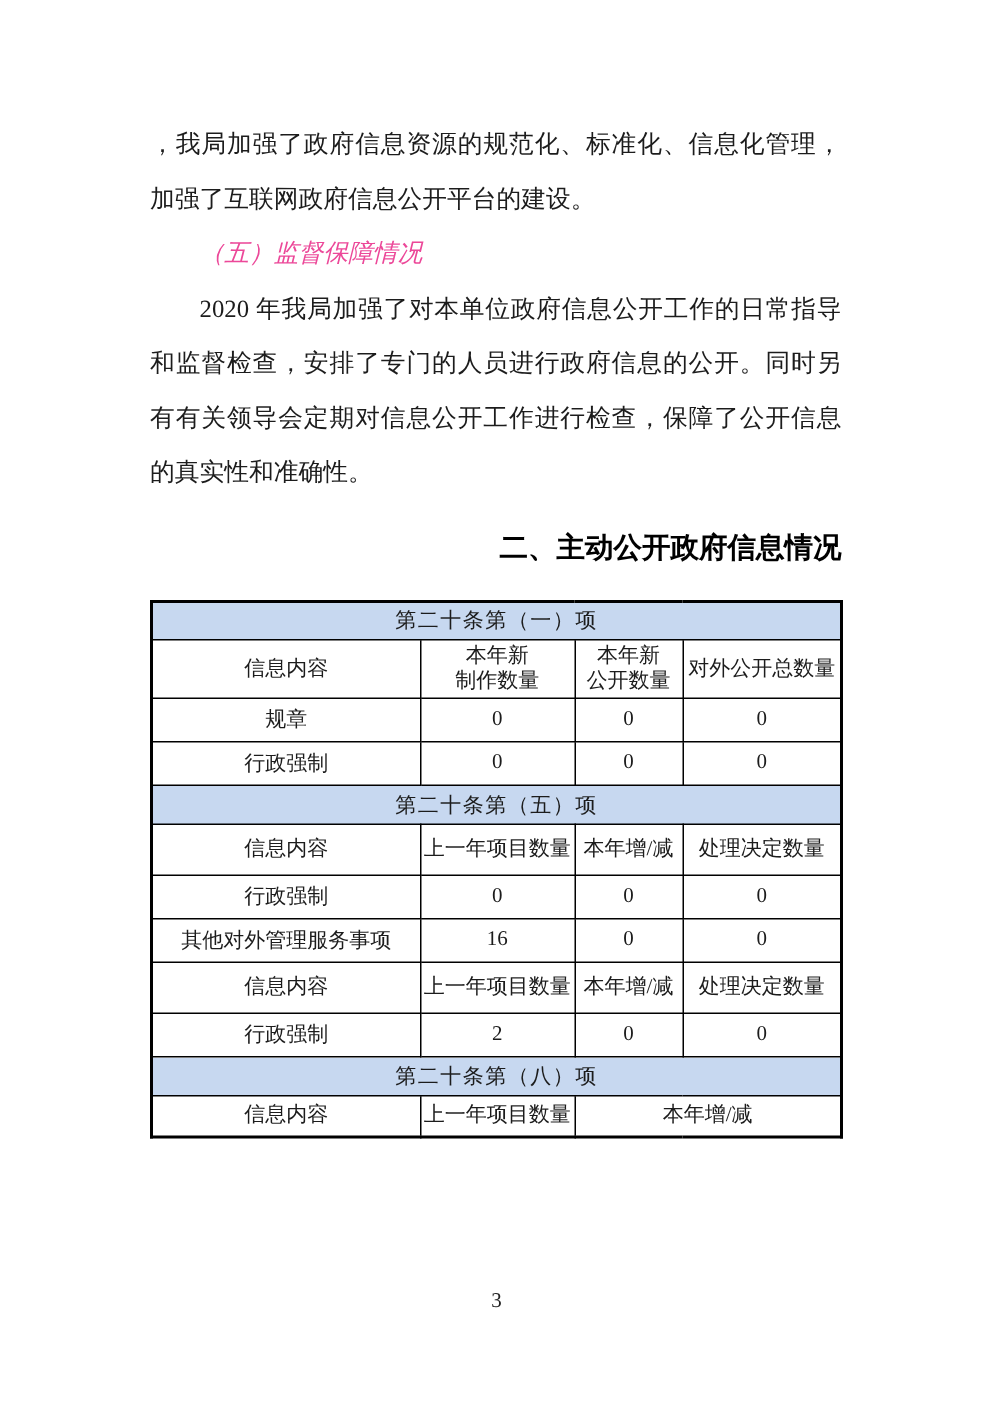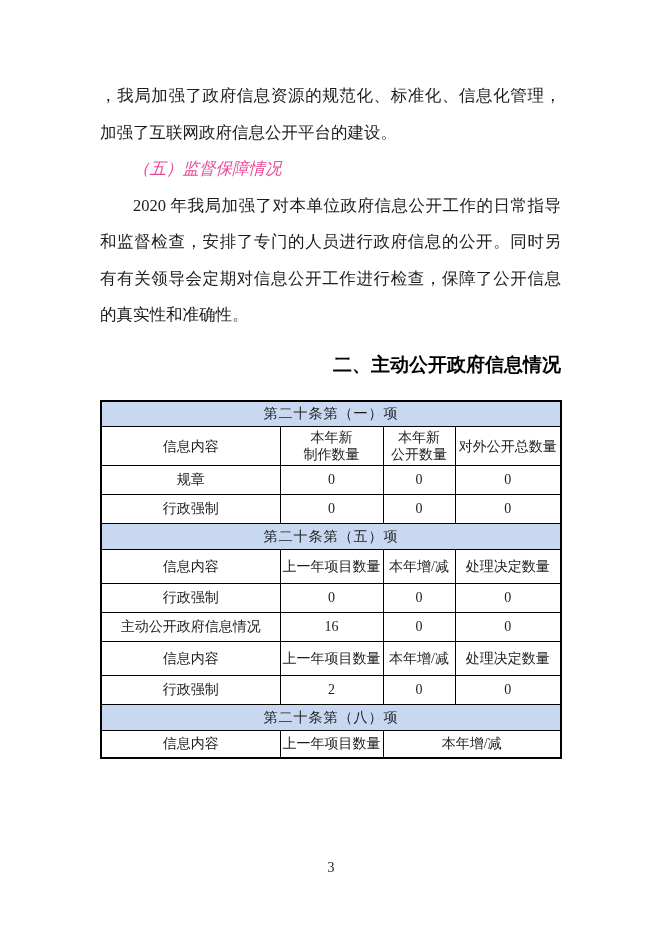--- a/index.html
+++ b/index.html
@@ -135,21 +135,21 @@
             <td class="thick-left">本年增/减</td>
             <td>处理决定数量</td>
           </tr>
           <tr class="data-row">
             <td class="label-cell">行政强制</td>
             <td class="num-cell">0</td>
             <td class="num-cell thick-left">0</td>
             <td class="num-cell">0</td>
           </tr>
           <tr class="data-row">
-            <td class="label-cell">主动公开政府信息情况</td>
+            <td class="label-cell">其他对外管理服务事项</td>
             <td class="num-cell">16</td>
             <td class="num-cell thick-left">0</td>
             <td class="num-cell">0</td>
           </tr>
           <tr class="header-row">
             <td>信息内容</td>
             <td>上一年项目数量</td>
             <td class="thick-left">本年增/减</td>
             <td>处理决定数量</td>
           </tr>

